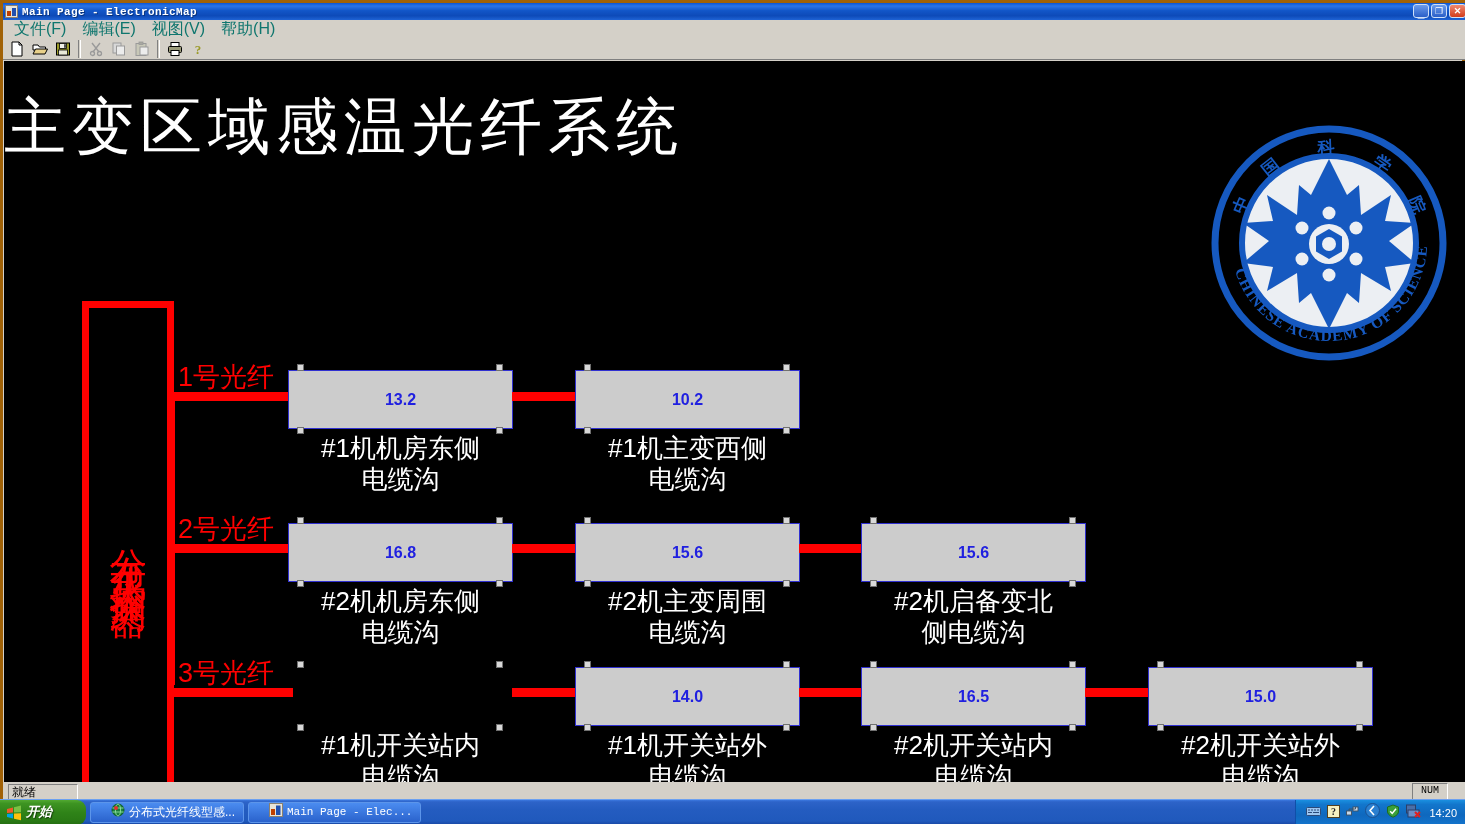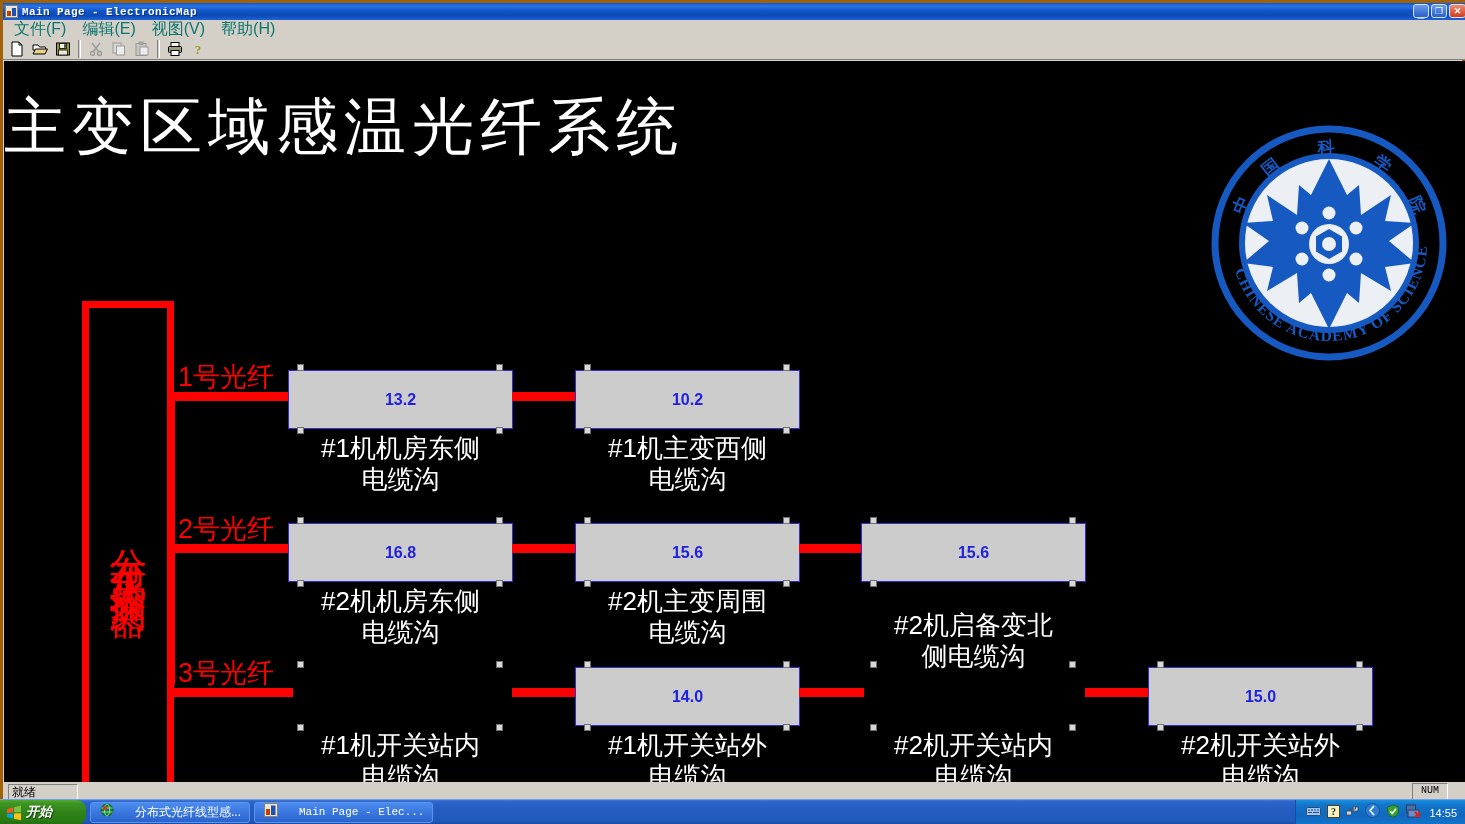--- a/index.html
+++ b/index.html
@@ -200,24 +200,24 @@
     width: 15px; height: 15px; position: relative;
     background:
       linear-gradient(to bottom right, transparent 0, transparent 100%);
   }
   #start-label {
     color: #fff; font-size: 13px; font-weight: bold; font-style: italic;
     font-family: "Liberation Serif", serif;
     text-shadow: 1px 1px 1px rgba(0,0,0,0.5);
   }
   .task-btn {
-    height: 21px; margin-left: 4px; padding: 0 8px 0 9px;
+    height: 21px; margin-left: 4px; padding: 0 8px 0 20px;
     background: linear-gradient(to bottom, #4b8cf0, #2a62cc);
     border: 1px solid #5c95ea; border-radius: 3px;
-    display: flex; align-items: center; gap: 21px; cursor: pointer;
+    display: flex; align-items: center; gap: 4px; cursor: pointer;
     max-width: 205px;
   }
   .task-btn .tlabel {
     color: #fff; font-size: 11px; white-space: nowrap; overflow: hidden; text-overflow: ellipsis;
     font-family: Liberation Mono, monospace;
   }
   .task-btn .tlabel.cn { font-family: "Liberation Sans", sans-serif; font-size: 12px; }
   #tray {
     position: absolute; right: 0; top: 0; height: 25px;
     display: flex; align-items: center; gap: 6px; padding: 0 8px 0 10px;
@@ -431,21 +431,21 @@
 
     <div class="wire" style="left:795px; top:483px; width:65px; height:9px;"></div>
 
     <div class="zone" style="left:857px; top:462px; width:225px; height:59px;">
       <div class="temp">15.6</div>
     </div>
     <div class="handle" style="left:866px; top:456px;"></div>
     <div class="handle" style="left:1065px; top:456px;"></div>
     <div class="handle" style="left:866px; top:519px;"></div>
     <div class="handle" style="left:1065px; top:519px;"></div>
-    <div class="zone-caption" style="left:857px; top:525px; width:225px;margin-top:24px;">#2机启备变北
+    <div class="zone-caption" style="left:857px; top:525px; width:225px;">#2机启备变北
 侧电缆沟</div>
 
     <div class="wire" style="left:163px; top:627px; width:126px; height:9px;"></div>
     <div class="fiber-label" style="left:174px; top:594px;">3号光纤</div>
 
     <div class="handle" style="left:293px; top:600px;"></div>
     <div class="handle" style="left:492px; top:600px;"></div>
     <div class="handle" style="left:293px; top:663px;"></div>
     <div class="handle" style="left:492px; top:663px;"></div>
     <div class="zone-caption" style="left:284px; top:669px; width:225px;text-align:center;">#1机开关站内
@@ -458,20 +458,23 @@
     </div>
     <div class="handle" style="left:580px; top:600px;"></div>
     <div class="handle" style="left:779px; top:600px;"></div>
     <div class="handle" style="left:580px; top:663px;"></div>
     <div class="handle" style="left:779px; top:663px;"></div>
     <div class="zone-caption" style="left:571px; top:669px; width:225px;">#1机开关站外
 电缆沟</div>
 
     <div class="wire" style="left:795px; top:627px; width:65px; height:9px;"></div>
 
+    <div class="zone" style="left:857px; top:606px; width:225px; height:59px;">
+      <div class="temp">16.5</div>
+    </div>
     <div class="handle" style="left:866px; top:600px;"></div>
     <div class="handle" style="left:1065px; top:600px;"></div>
     <div class="handle" style="left:866px; top:663px;"></div>
     <div class="handle" style="left:1065px; top:663px;"></div>
     <div class="zone-caption" style="left:857px; top:669px; width:225px;">#2机开关站内
 电缆沟</div>
 
     <div class="wire" style="left:1081px; top:627px; width:65px; height:9px;"></div>
 
     <div class="zone" style="left:1144px; top:606px; width:225px; height:59px;">
@@ -561,15 +564,15 @@
         <path d="M4.2 7.3 L6.2 9.4 L10 4.8" stroke="#ffffff" stroke-width="1.5" fill="none"></path>
       </svg>
     </span>
     <span>
       <svg width="15" height="14" viewBox="0 0 15 14">
         <rect x="0.5" y="1" width="9" height="8" fill="#4a6fa8" stroke="#2a3f68" stroke-width="1"></rect>
         <rect x="2" y="6" width="11" height="7" fill="#6a8fc8" stroke="#2a3f68" stroke-width="1"></rect>
         <path d="M9 8 L14 13 M14 8 L9 13" stroke="#e02020" stroke-width="2"></path>
       </svg>
     </span>
-    <span id="tray-time">14:55</span>
+    <span id="tray-time">14:20</span>
   </div>
 </div>
 
 </body></html>

